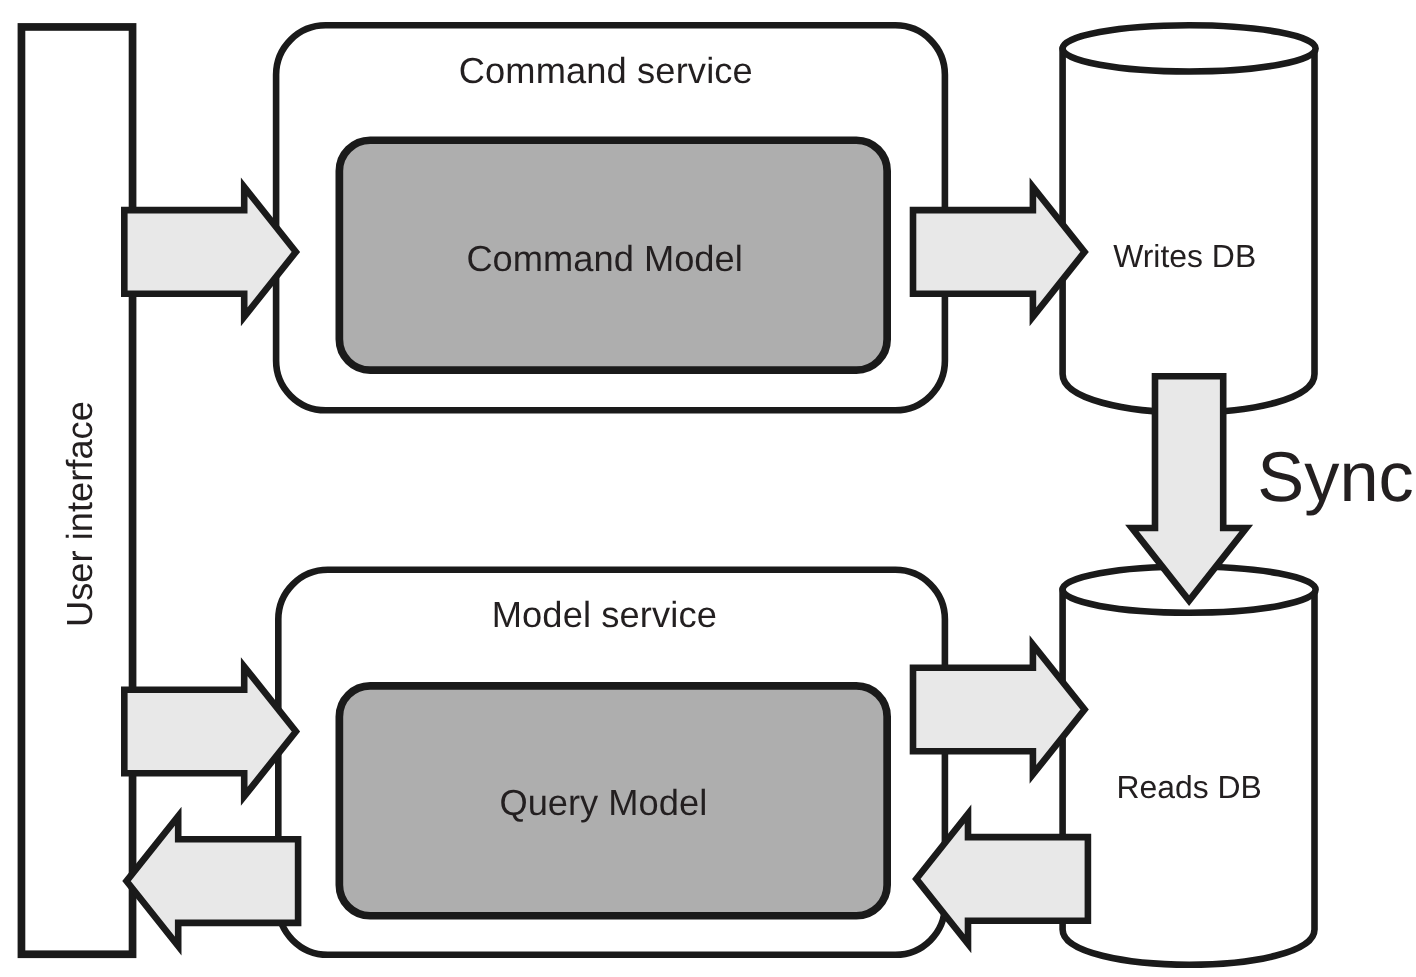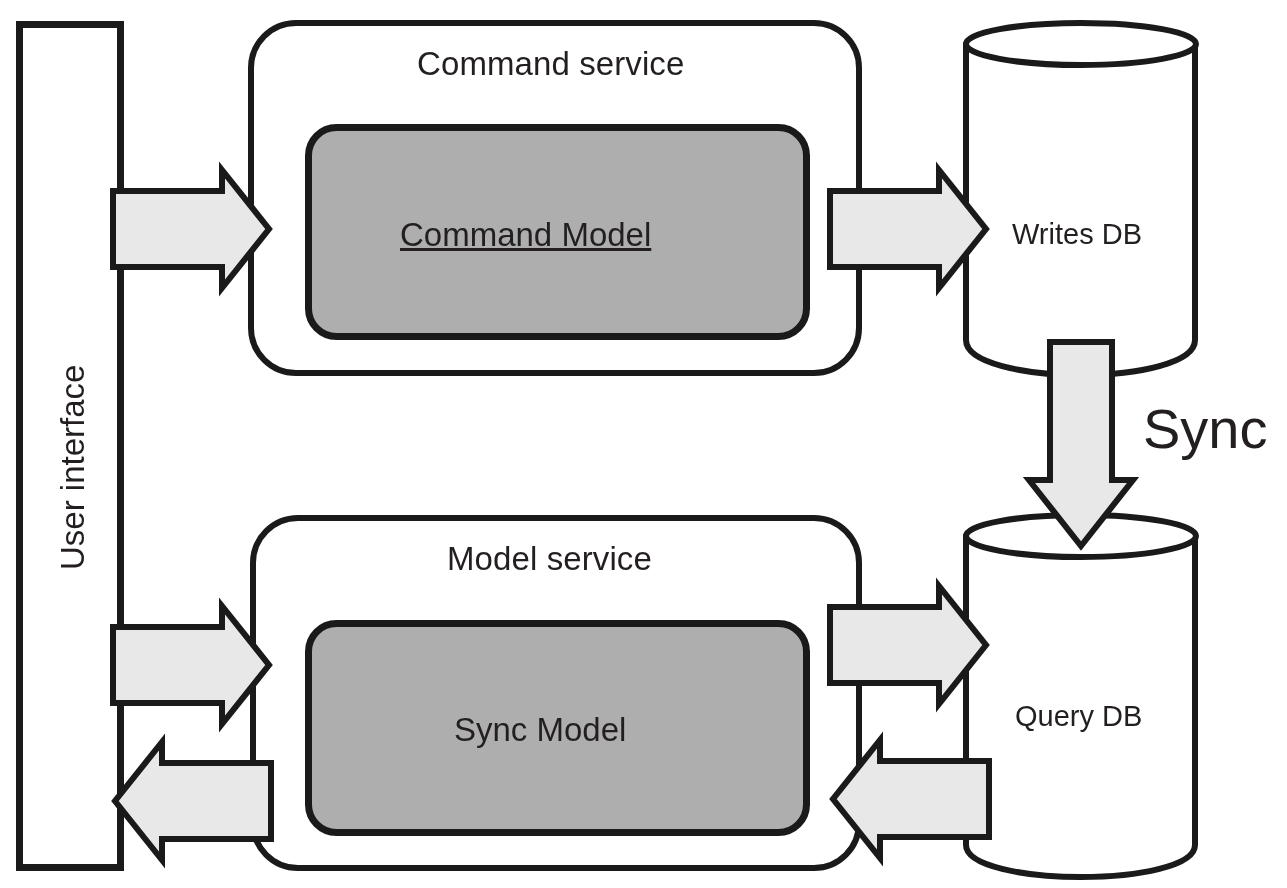--- a/index.html
+++ b/index.html
@@ -69,21 +69,21 @@
     font-size: 33px;
     letter-spacing: 0.1px;
   }
   .lbl-model {
     font-size: 33px;
   }
   .lbl-db {
     font-size: 29px;
   }
   .lbl-sync {
-    font-size: 56px;
+    font-size: 64px;
   }
   .lbl-ui {
     font-size: 33px;
     transform-origin: left top;
     transform: rotate(-90deg);
   }
 </style>
 </head>
 <body>
 
@@ -170,25 +170,25 @@
              L 162 860
              L 162 839
              L 271 839 Z"></path>
 
   </svg>
 
   <div class="lbl lbl-ui" style="left: 56px; top: 570px;">User interface</div>
 
   <div class="lbl lbl-service" style="left: 417px; top: 47px;">Command service</div>
 
-  <div class="lbl lbl-model" style="left: 400px; top: 218px; text-decoration: underline;">Command Model</div>
+  <div class="lbl lbl-model" style="left: 424px; top: 218px;">Command Model</div>
 
   <div class="lbl lbl-db" style="left: 1012px; top: 220px;">Writes DB</div>
 
   <div class="lbl lbl-sync" style="left: 1143px; top: 401px;">Sync</div>
 
   <div class="lbl lbl-service" style="left: 447px; top: 542px;">Model service</div>
 
-  <div class="lbl lbl-model" style="left: 454px; top: 713px;">Sync Model</div>
+  <div class="lbl lbl-model" style="left: 454px; top: 713px;">Query Model</div>
 
-  <div class="lbl lbl-db" style="left: 1015px; top: 702px;">Query DB</div>
+  <div class="lbl lbl-db" style="left: 1015px; top: 702px;">Reads DB</div>
 
 </div>
 
 </body></html>

